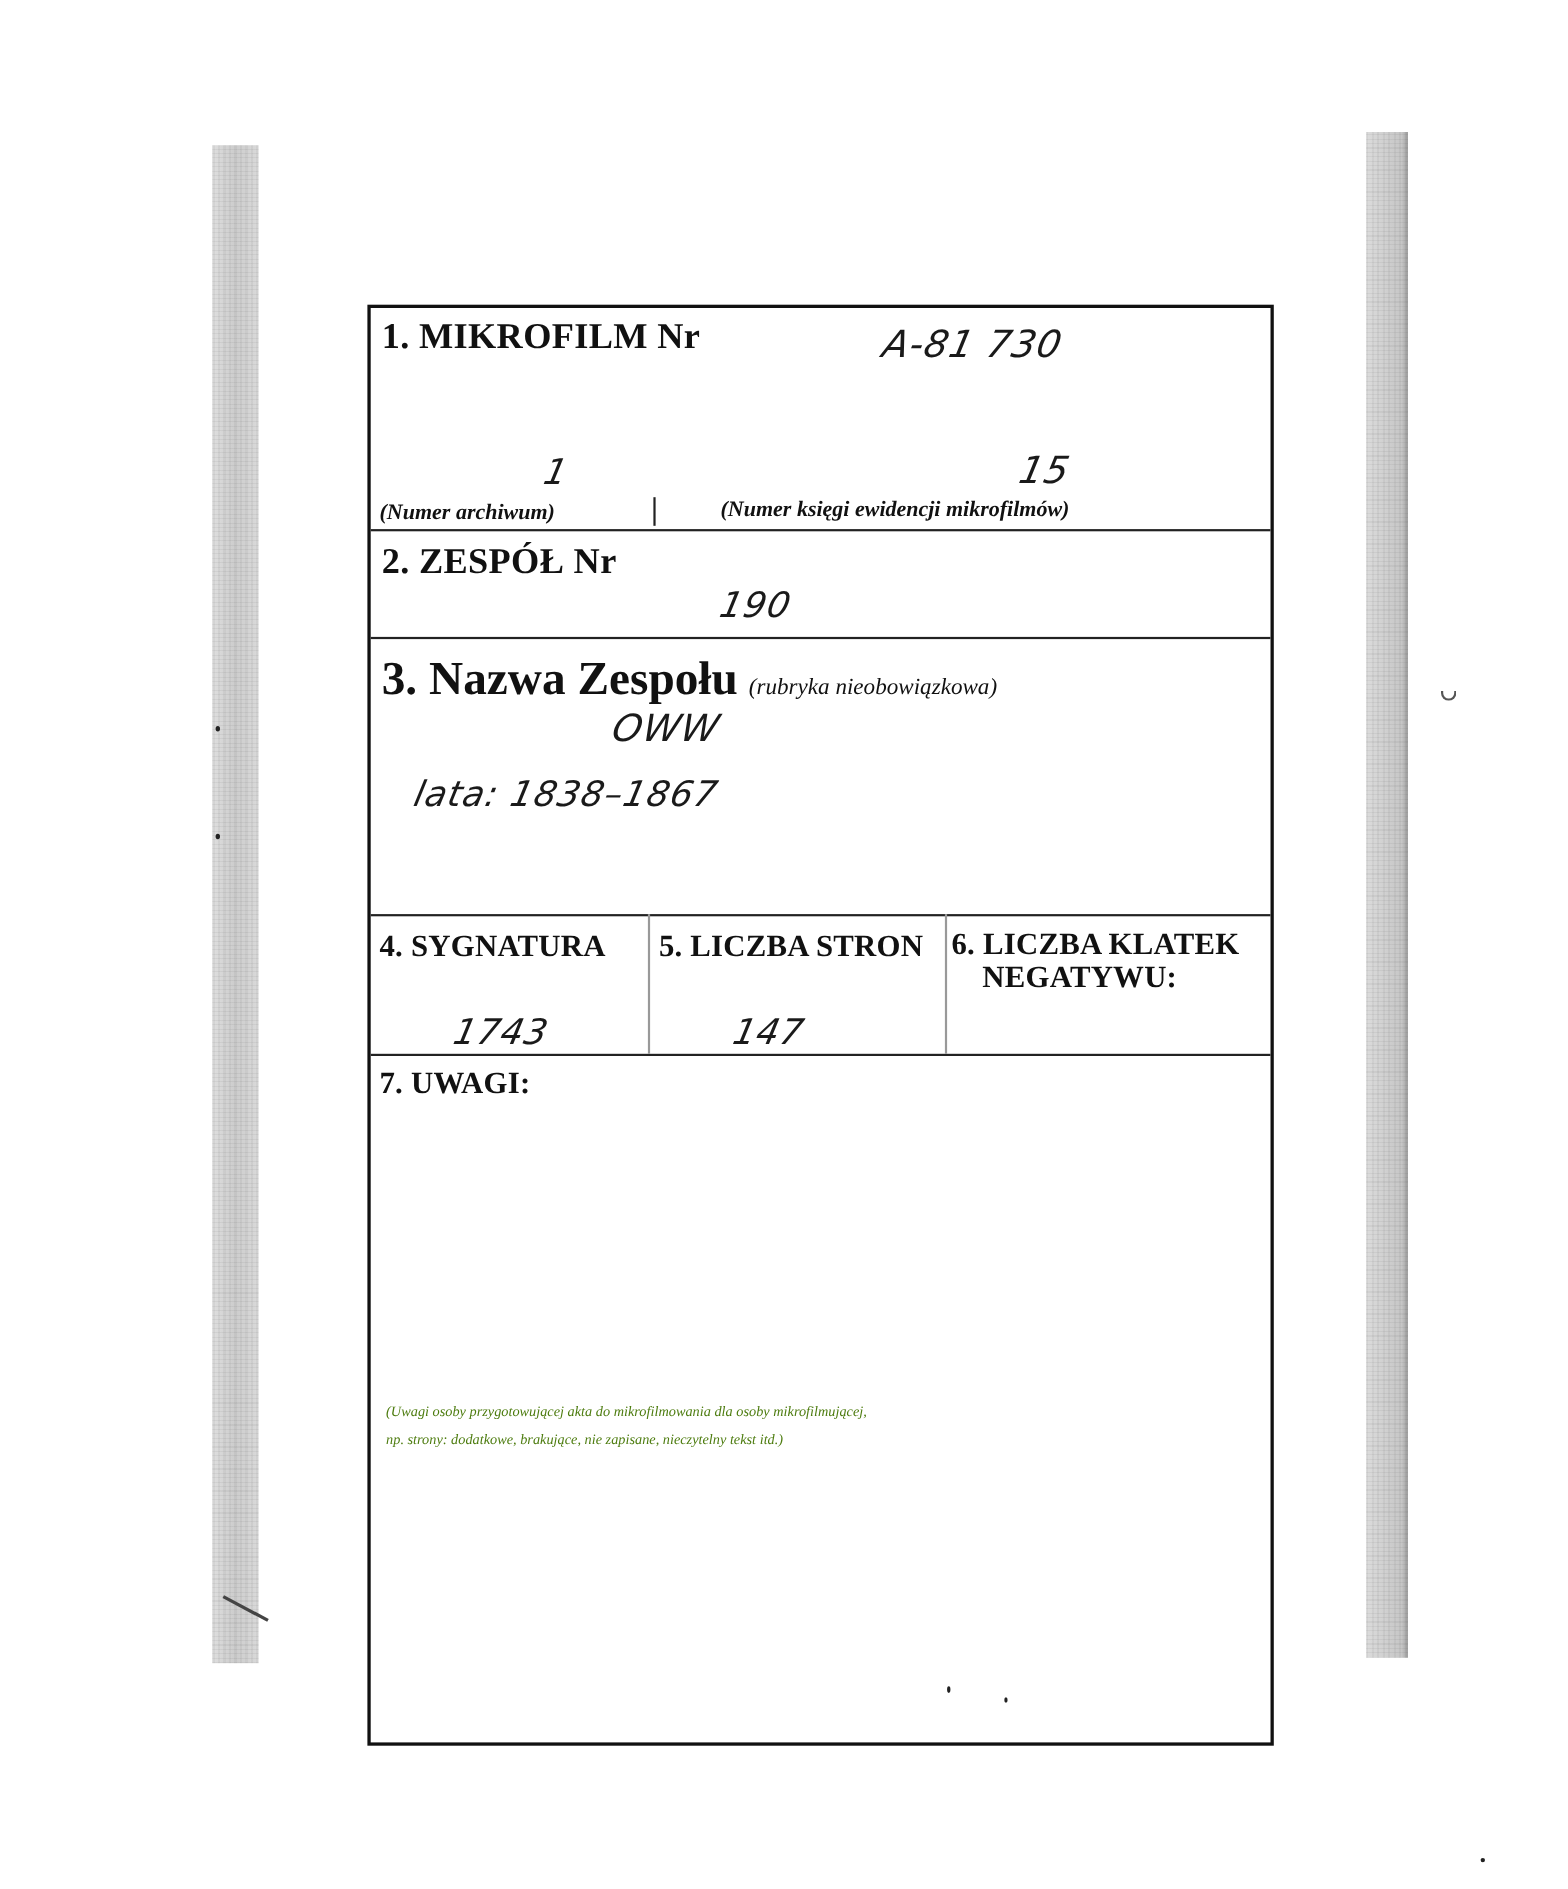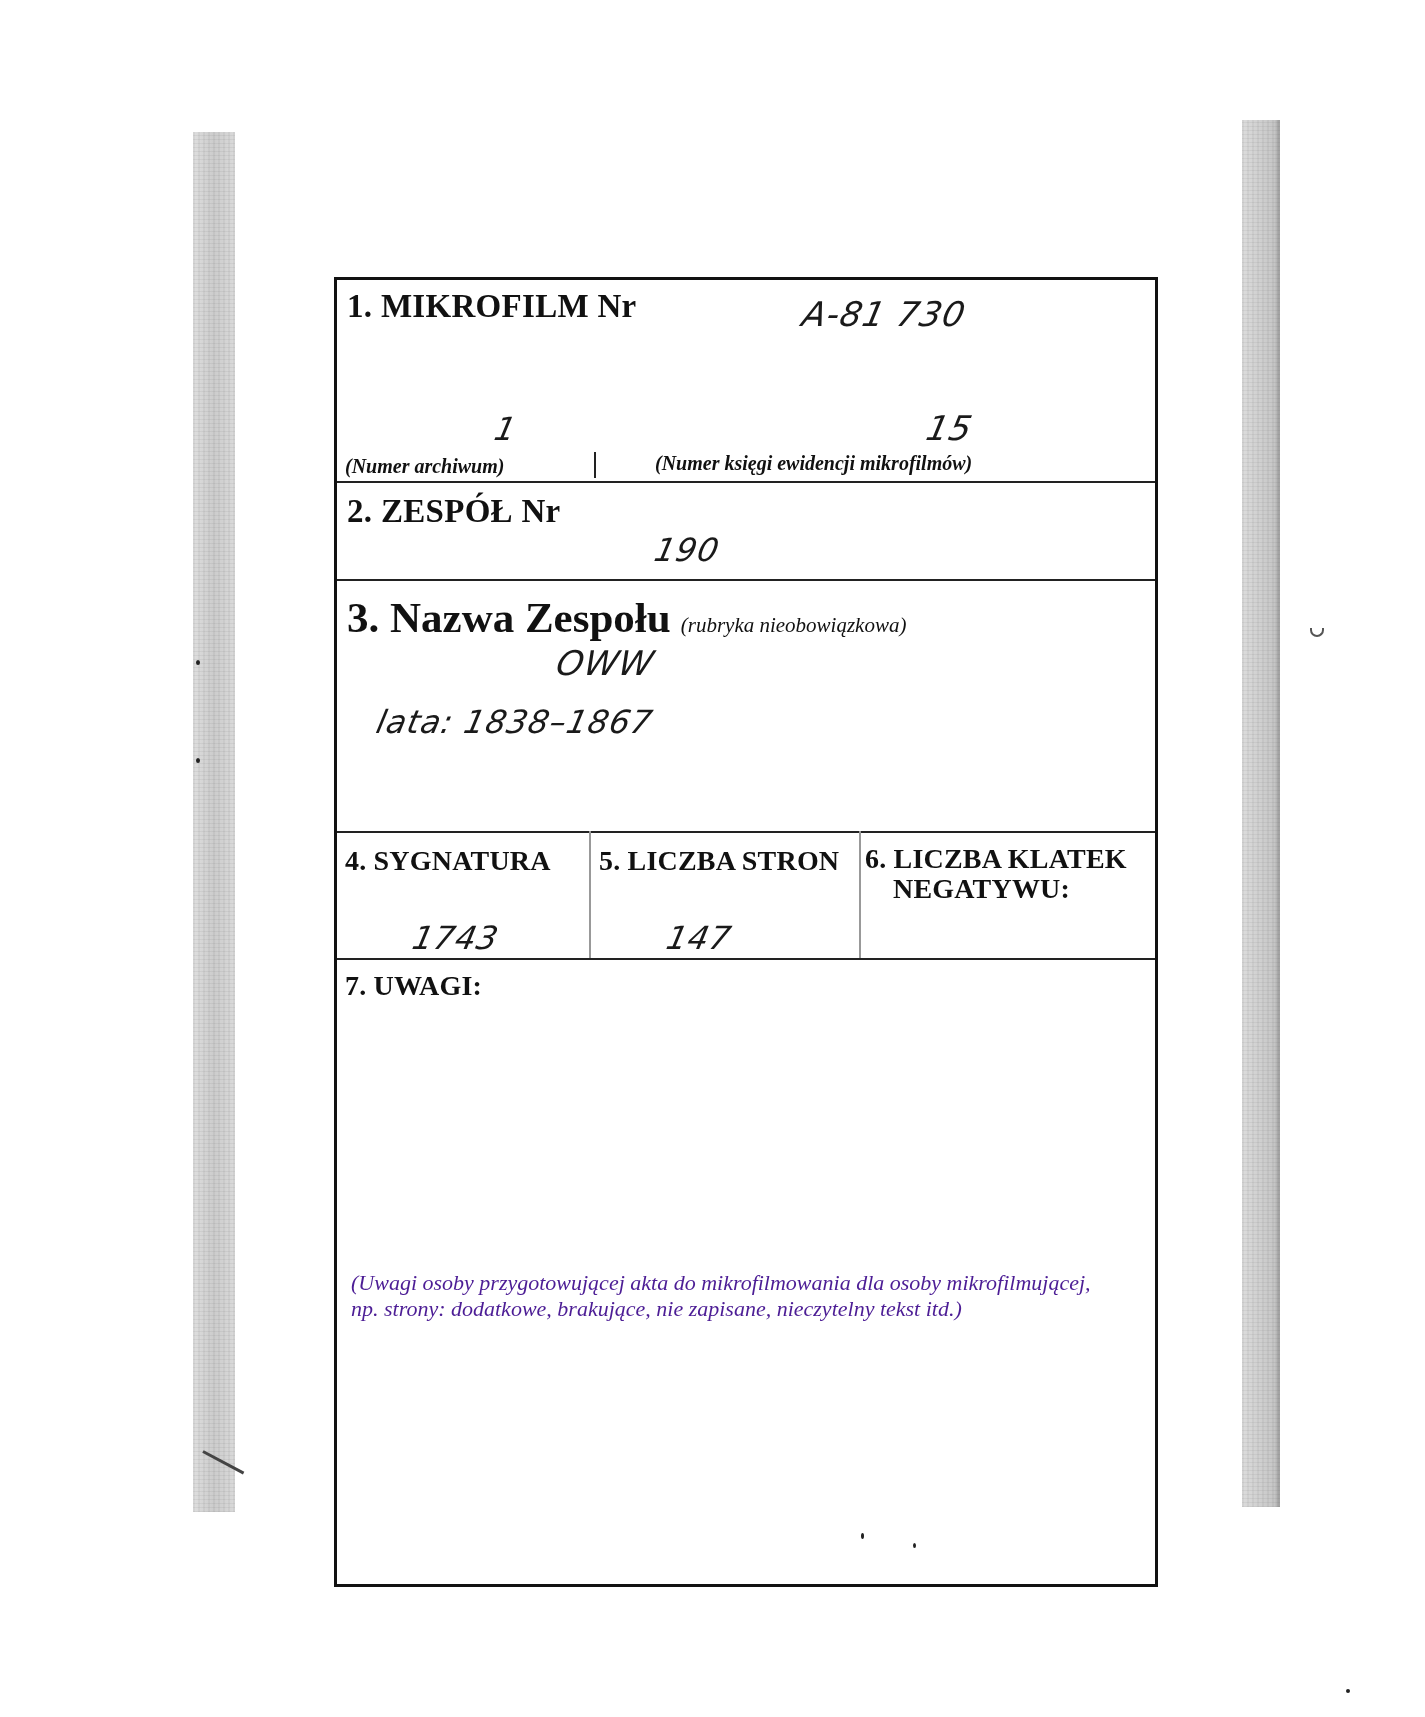--- a/index.html
+++ b/index.html
@@ -47,21 +47,21 @@
       font-family: "DejaVu Sans", sans-serif;
       font-style: italic; font-weight: normal;
       color: #1a1a1a; letter-spacing: 1px;
       transform: skewX(-12deg);
     }
     .sub-label { position: absolute; font-style: italic; font-weight: bold; font-size: 20px; }
     .mini-div { position: absolute; width: 2px; background: #222; }
     .col-div { position: absolute; top: 0; bottom: 0; width: 2px; background: #999; }
     .note {
       position: absolute; left: 14px; top: 312px;
-      font-style: italic; font-size: 22px; line-height: 26px; color: #4c1d95;
+      font-style: italic; font-size: 13px; line-height: 26px; color: #4d7c0f;
     }
   </style>
 </head>
 <body>
 
 <div class="strip left"></div>
 <div class="strip right"></div>
 <div class="tear"></div>
 <div class="speck" style="left:196px;top:660px;width:4px;height:5px;"></div>
 <div class="speck" style="left:196px;top:758px;width:4px;height:5px;"></div>

